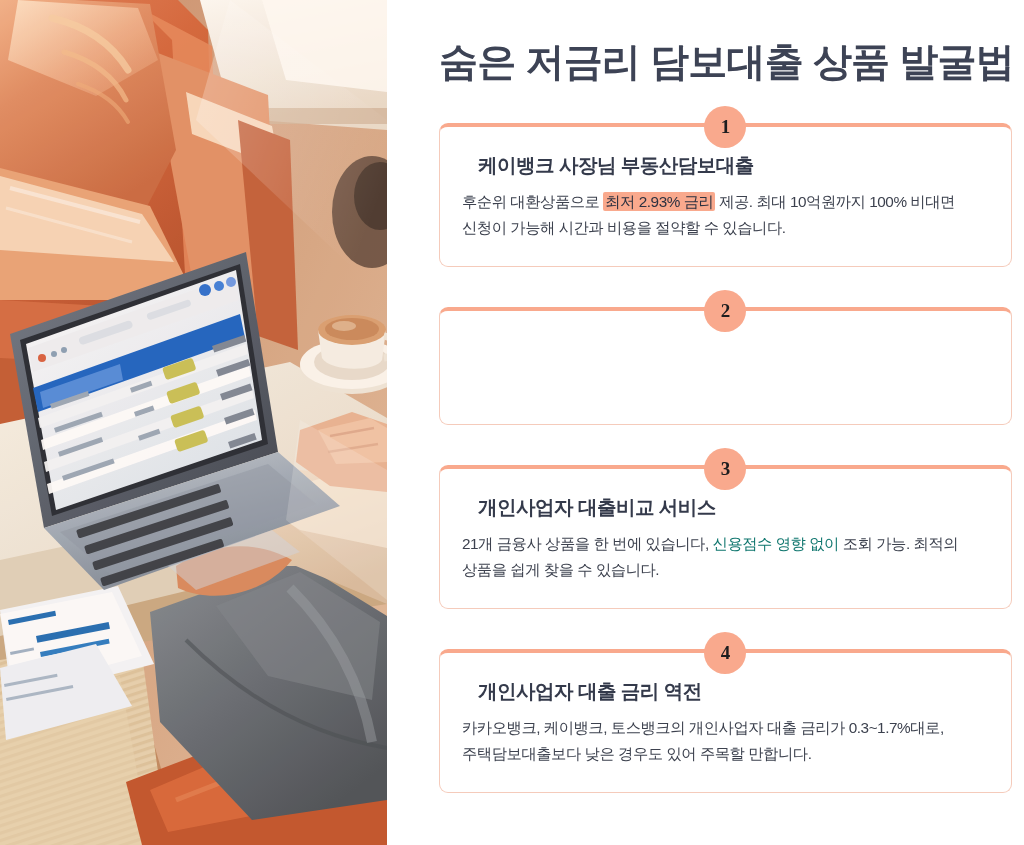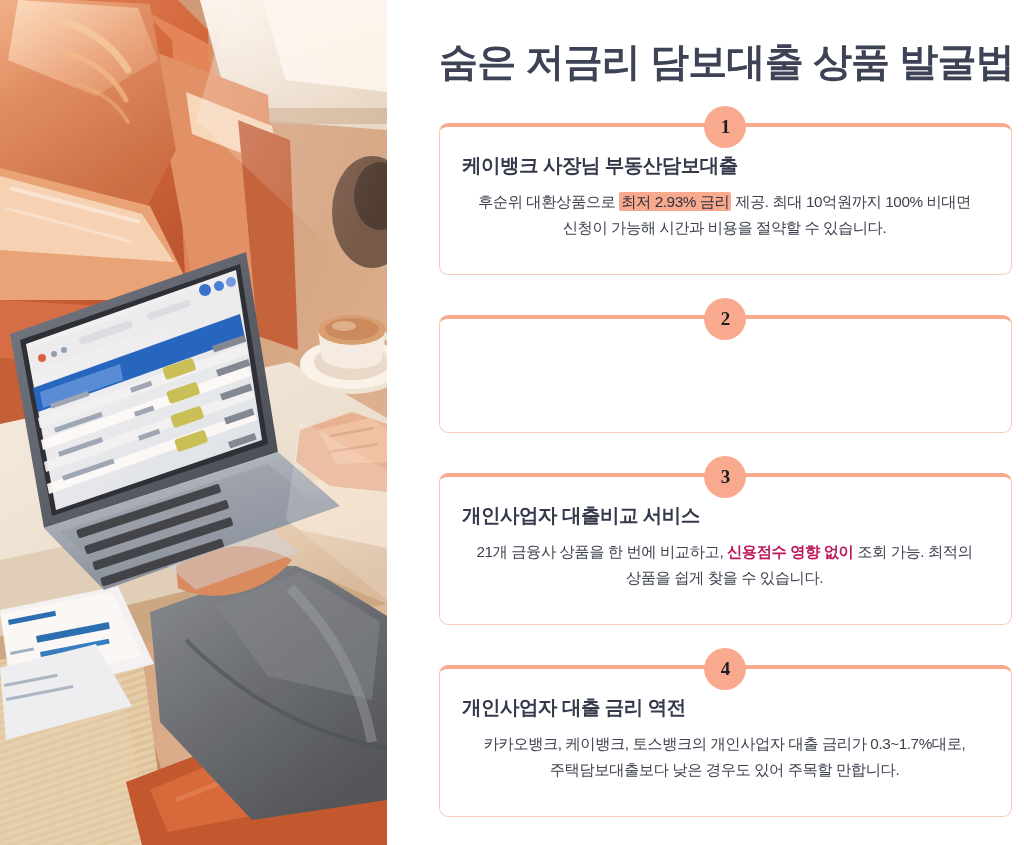--- a/index.html
+++ b/index.html
@@ -93,51 +93,49 @@
     font-weight: 700;
     display: flex;
     align-items: center;
     justify-content: center;
     line-height: 1;
     z-index: 3;
     font-family: "Liberation Serif", "DejaVu Serif", serif;
   }
 
   .card-title {
-    margin: 0 0 11px 0;
+    margin: 0 0 11px 16px;
     font-size: 19.5px;
     font-weight: 700;
     letter-spacing: -0.5px;
     color: #343a4b;
     line-height: 1.3;
   }
 
   .card-body {
-    margin: 8px;
+    margin: 0;
     font-size: 15.3px;
     line-height: 1.72;
     letter-spacing: -0.45px;
     color: #3c414e;
     word-break: keep-all;
-    text-align: center;
   }
 
   .hl-mark {
     background: #f9a98d;
     color: #2c3140;
     padding: 1px 2px;
     border-radius: 2px;
   }
   .hl-bold {
     font-weight: 700;
     color: #2c3140;
   }
   .hl-color {
-    color: #be185d;
-    font-weight: bold;
+    color: #0f766e;
   }
 </style>
 </head>
 <body>
 
 <div class="page">
 
   <div class="photo-panel">
     <svg class="photo-svg" viewBox="0 0 387 845" preserveAspectRatio="xMidYMid slice">
       <defs>
@@ -378,21 +376,21 @@
       <div class="card-wrap">
         <div class="card">
           <div class="badge">2</div>
         </div>
       </div>
 
       <div class="card-wrap">
         <div class="card">
           <div class="badge">3</div>
           <h2 class="card-title">개인사업자 대출비교 서비스</h2>
-          <p class="card-body"><span>21개 금융사 상품을 한 번에 비교하고, </span><span class="hl-color">신용점수 영향 없이</span><span> 조회 가능. 최적의 상품을 쉽게 찾을 수 있습니다.</span></p>
+          <p class="card-body"><span>21개 금융사 상품을 한 번에 있습니다, </span><span class="hl-color">신용점수 영향 없이</span><span> 조회 가능. 최적의 상품을 쉽게 찾을 수 있습니다.</span></p>
         </div>
       </div>
 
       <div class="card-wrap">
         <div class="card">
           <div class="badge">4</div>
           <h2 class="card-title">개인사업자 대출 금리 역전</h2>
           <p class="card-body"><span>카카오뱅크, 케이뱅크, 토스뱅크의 개인사업자 대출 금리가 0.3~1.7%대로, 주택담보대출보다 낮은 경우도 있어 주목할 만합니다.</span></p>
         </div>
       </div>

